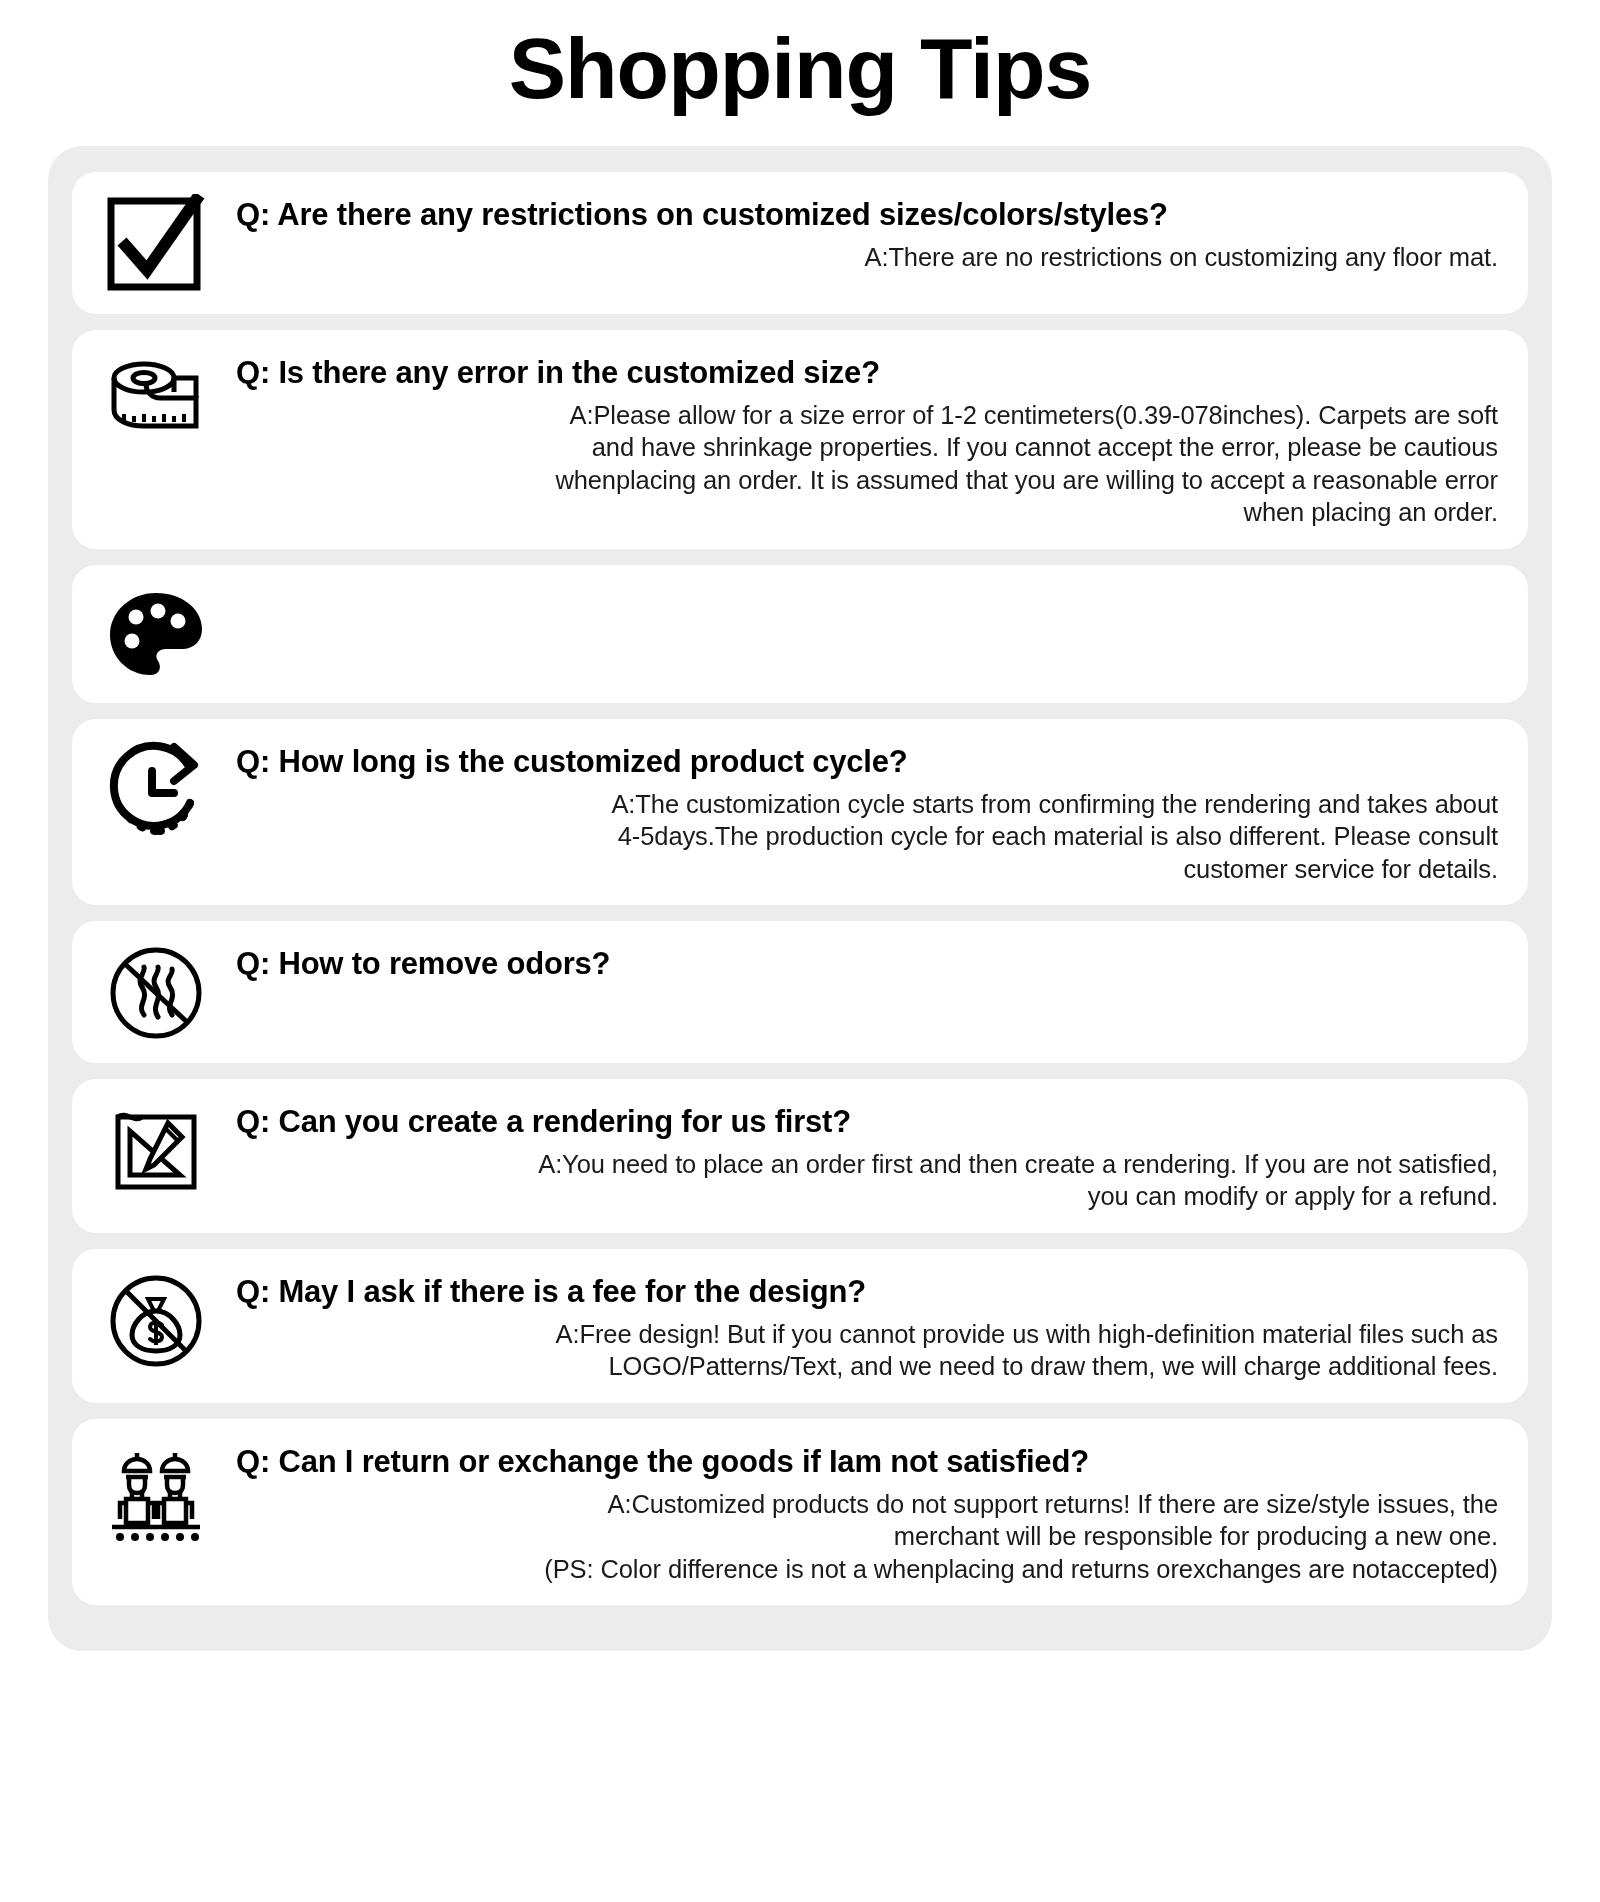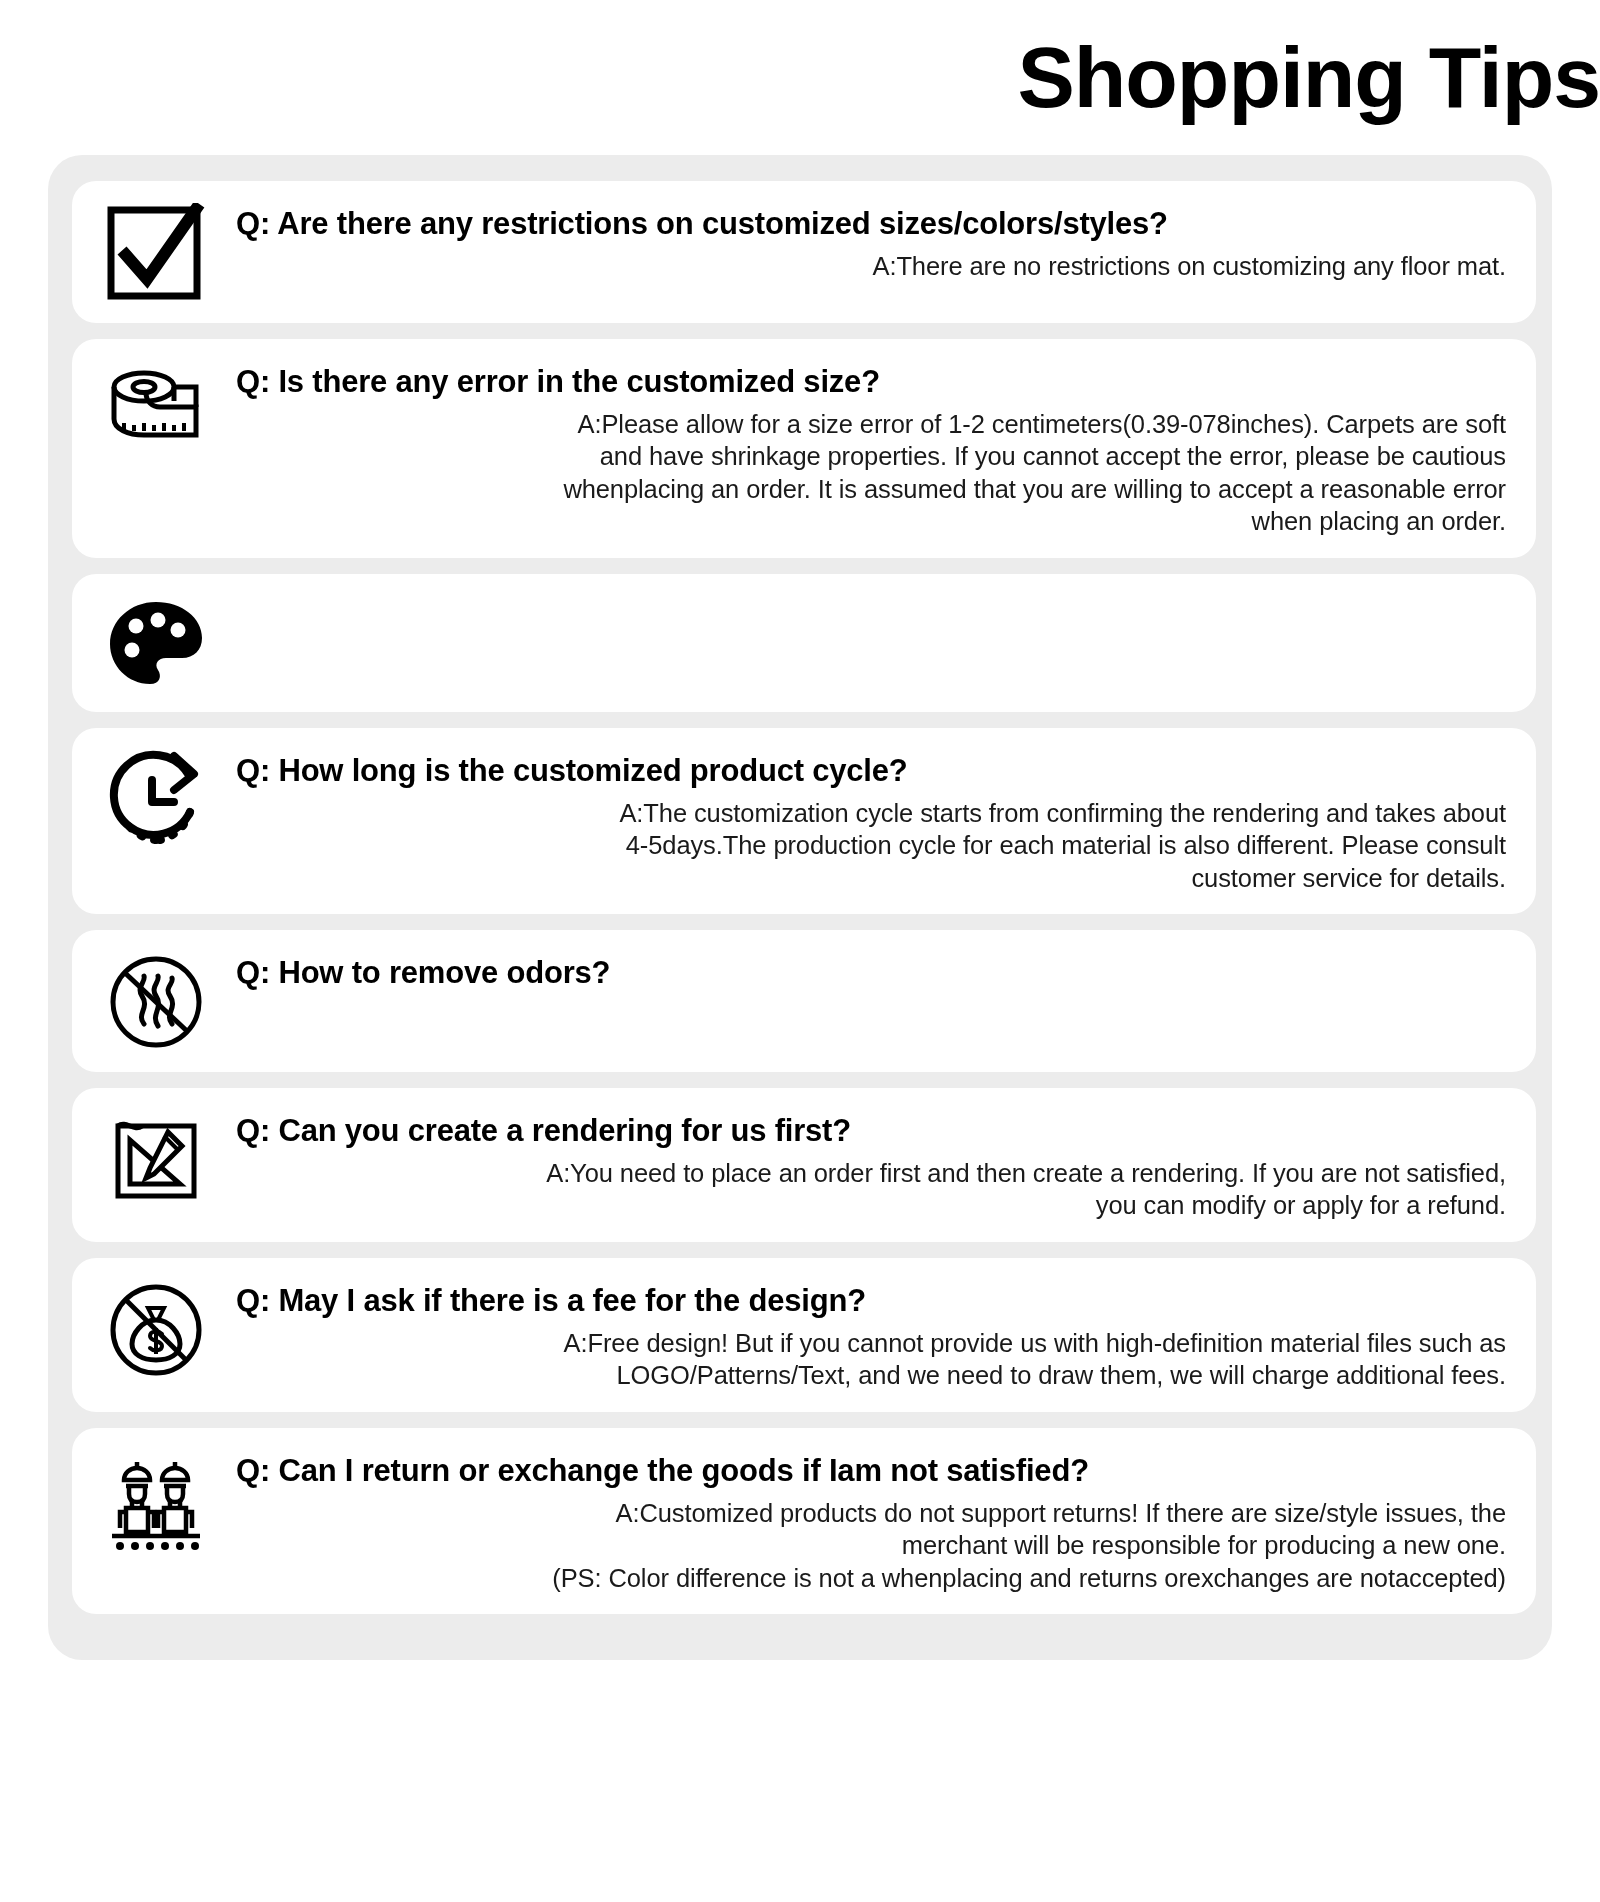--- a/index.html
+++ b/index.html
@@ -15,33 +15,33 @@
     overflow: hidden;
   }
   .page {
     width: 1600px;
     height: 1902px;
     box-sizing: border-box;
     padding: 0;
     position: relative;
   }
   .page-title {
-    text-align: right;
+    text-align: center;
     font-size: 86px;
     font-weight: bold;
     letter-spacing: -1px;
-    margin: 28px 0 0 0;
+    margin: 19px 0 0 0;
     line-height: 1.15;
     color: #000;
   }
   .faq-panel {
     margin: 28px 48px 0 48px;
     background: #ececec;
     border-radius: 34px;
-    padding: 26px 16px 30px 24px;
+    padding: 26px 24px 30px 24px;
     box-sizing: border-box;
   }
   .faq-card {
     background: #ffffff;
     border-radius: 24px;
     margin-bottom: 16px;
     padding: 18px 30px 20px 22px;
     box-sizing: border-box;
     display: flex;
     align-items: flex-start;

